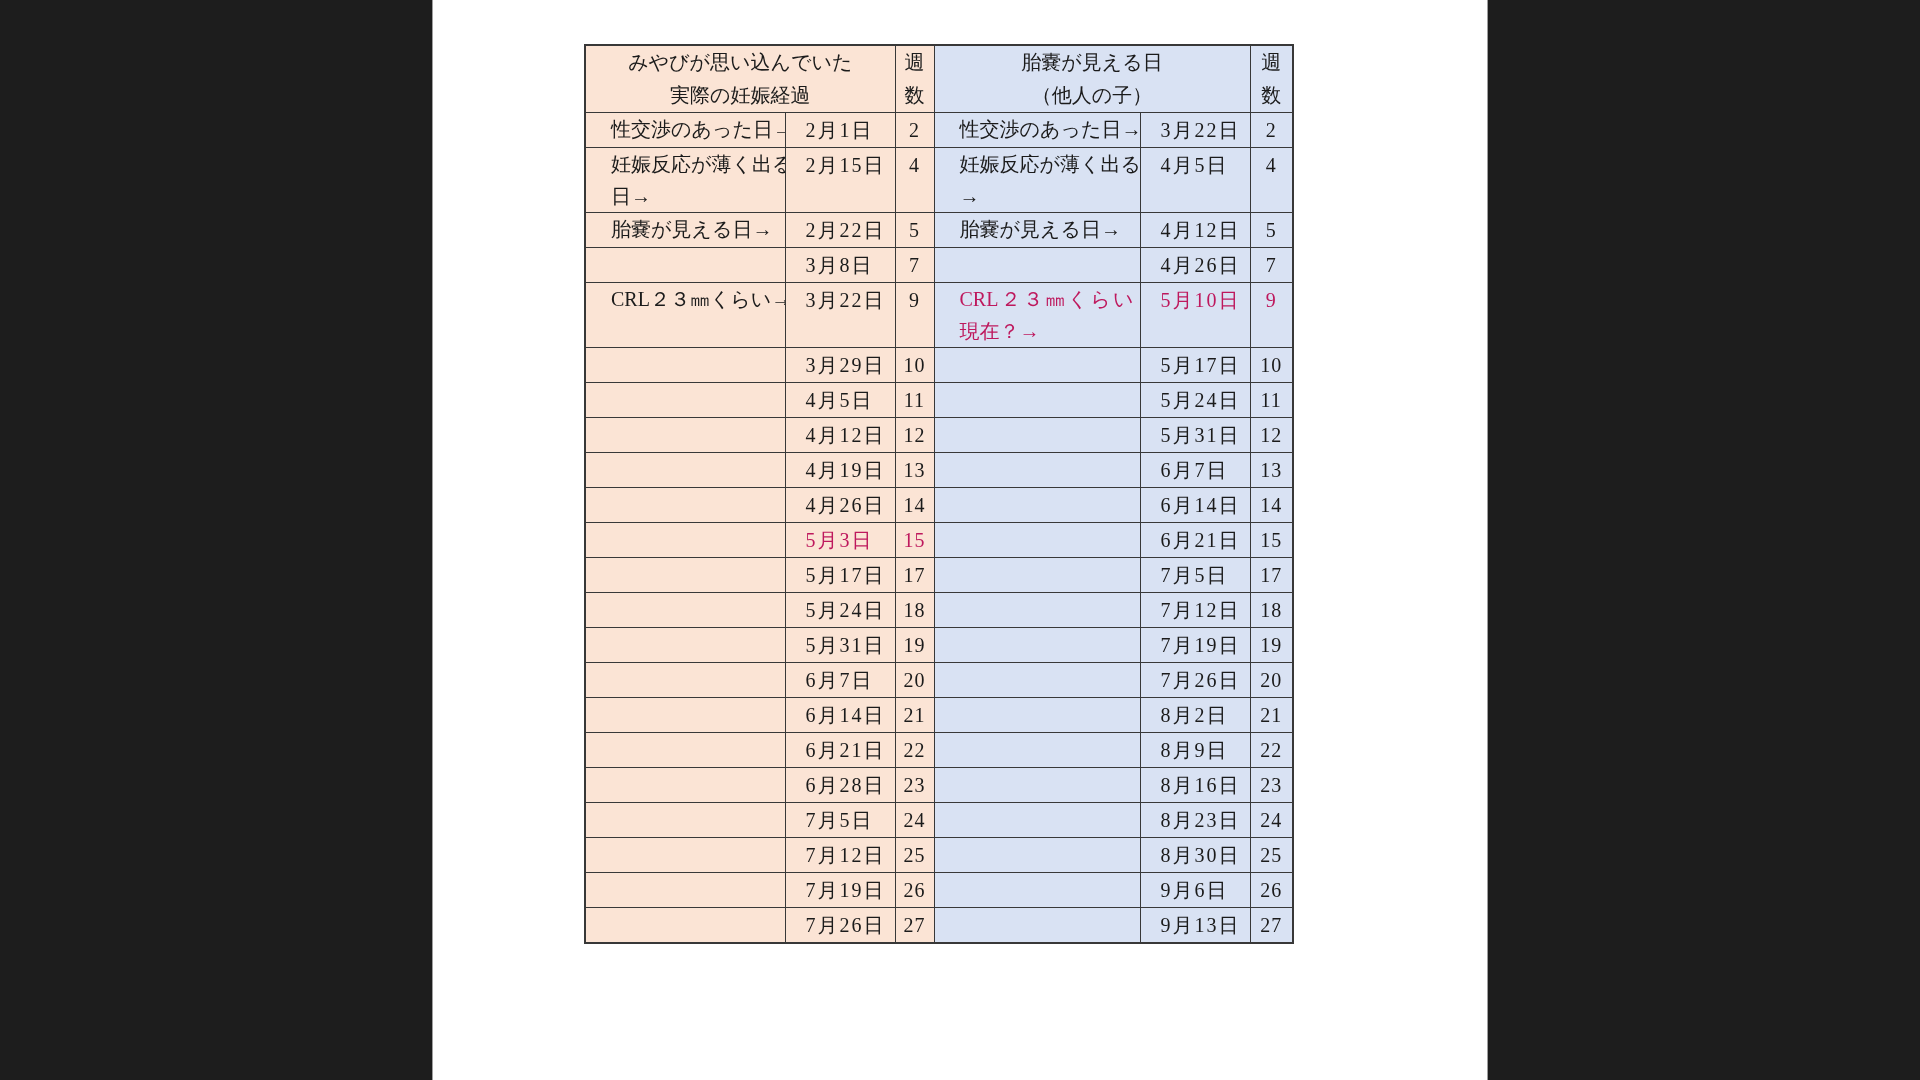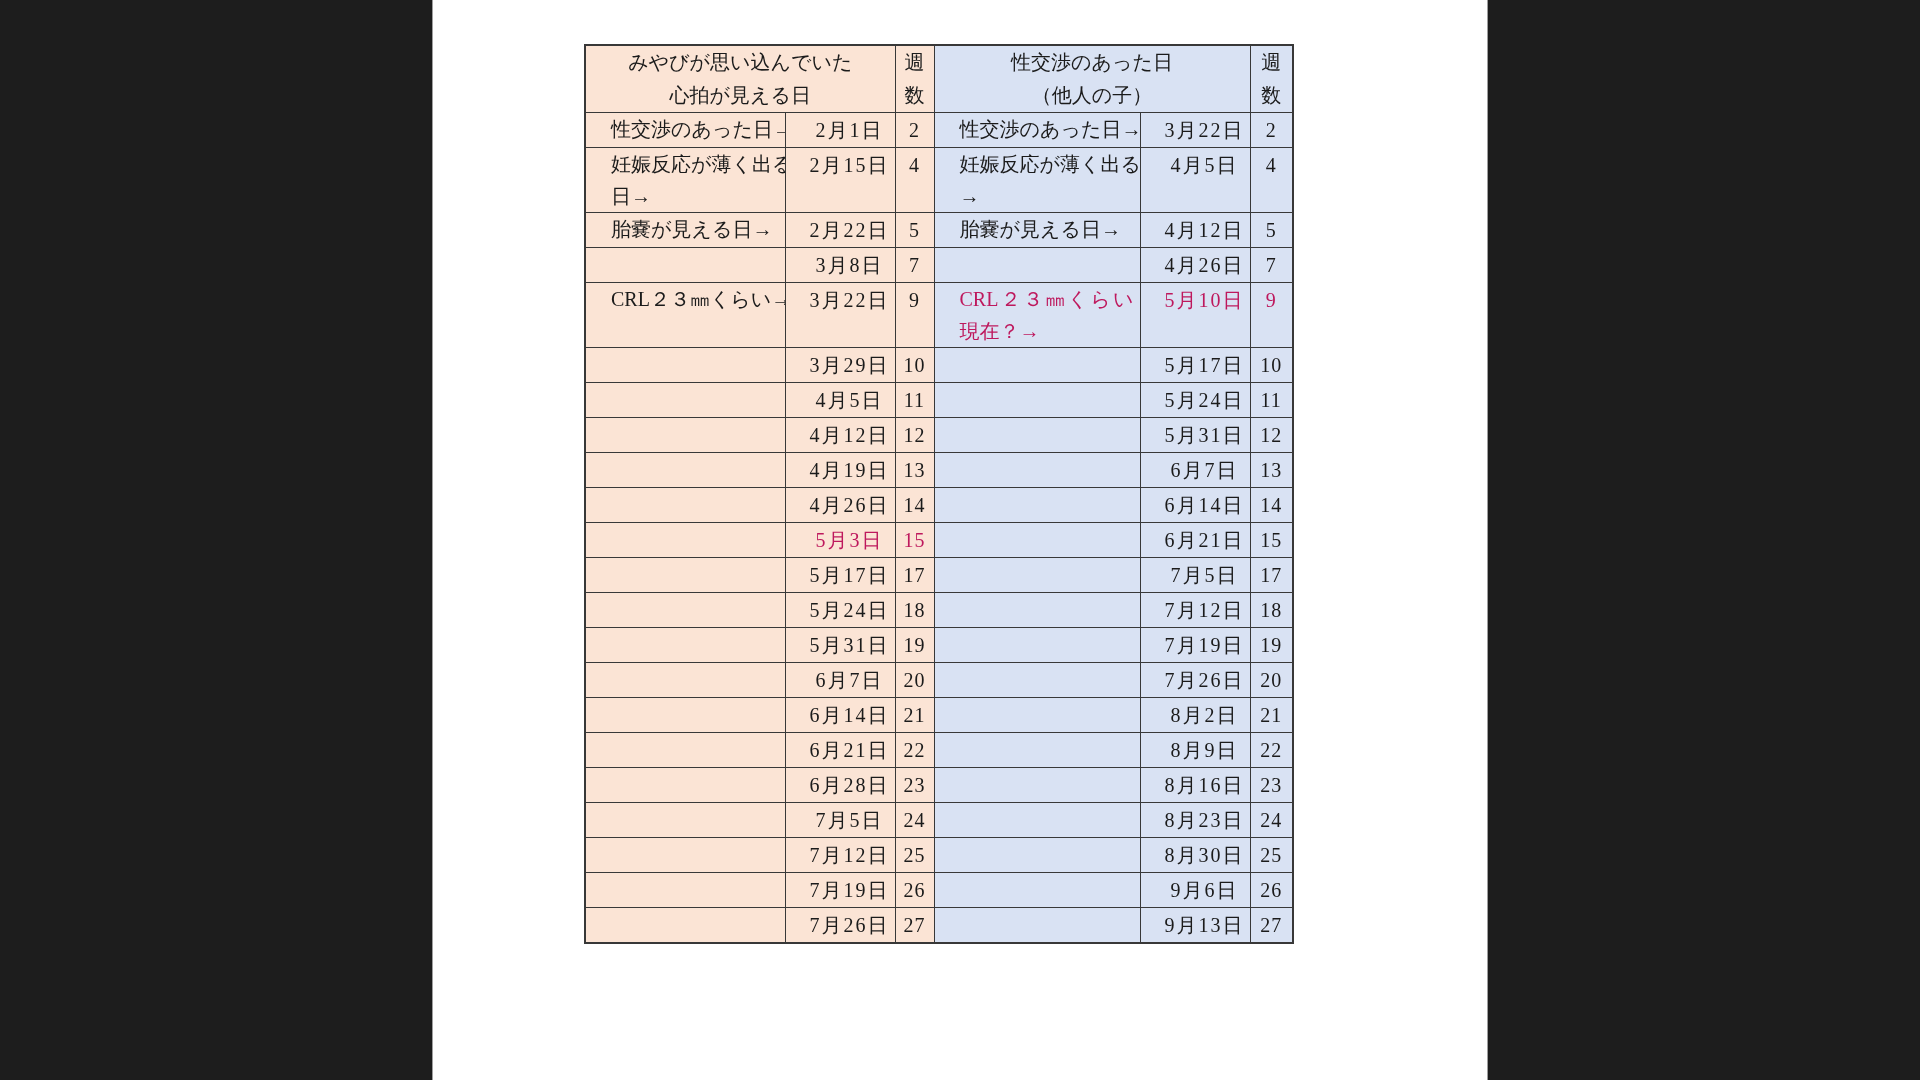--- a/index.html
+++ b/index.html
@@ -30,49 +30,49 @@
     overflow:hidden;
   }
   .sched thead tr{height:66px;}
   .sched tbody tr{height:33px;}
   .l{background:#FBE4D5;}
   .r{background:#D9E2F3;}
   th{font-weight:normal;text-align:center;line-height:33px;padding:0;}
   td.lab{padding:0 6px 0 25px;line-height:32px;text-align:left;}
   td.lab div{white-space:nowrap;}
   td.lab div.jl{text-align:justify;text-align-last:justify;}
-  td.dt{padding-left:20px;line-height:32px;letter-spacing:2px;text-align:center;}
+  td.dt{padding-left:20px;line-height:32px;letter-spacing:2px;}
   td.wk{text-align:center;line-height:32px;letter-spacing:1px;}
   .red{color:#be185d;}
 </style>
 </head>
 <body>
 
 <div class="page">
   <table class="sched">
     <colgroup>
       <col style="width:200px">
         <col style="width:110px">
         <col style="width:39px">
       <col style="width:206px">
         <col style="width:110px">
         <col style="width:43px">
     </colgroup>
     <thead>
       <tr>
         <th colspan="2" class="l">
           <div>みやびが思い込んでいた</div>
-          <div>心拍が見える日</div>
+          <div>実際の妊娠経過</div>
         </th>
         <th class="l">
           <div>週</div>
           <div>数</div>
         </th>
         <th colspan="2" class="r">
-          <div>性交渉のあった日</div>
+          <div>胎嚢が見える日</div>
           <div>（他人の子）</div>
         </th>
         <th class="r">
           <div>週</div>
           <div>数</div>
         </th>
       </tr>
     </thead>
     <tbody>
         <tr>

